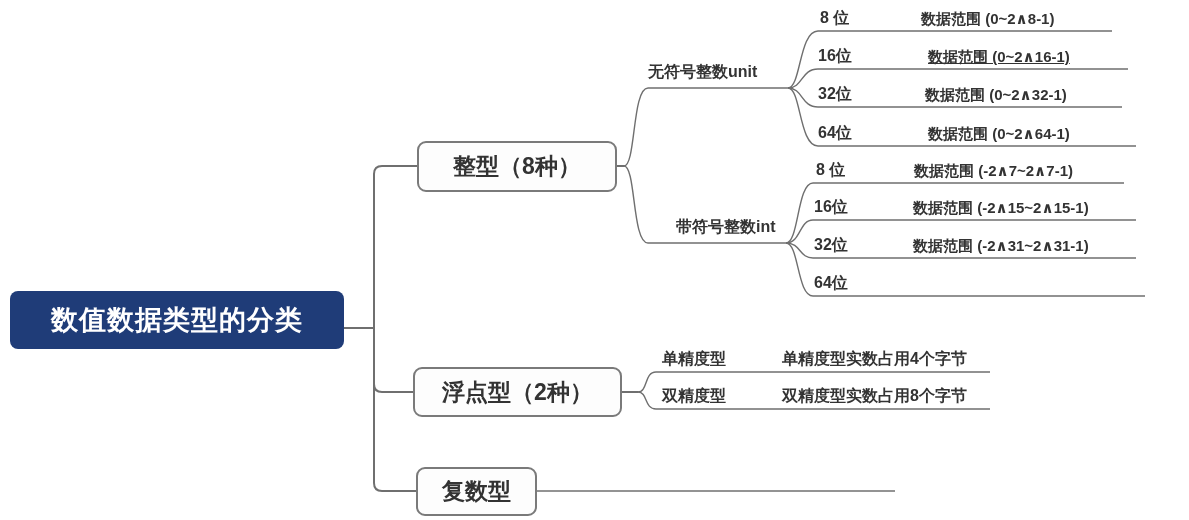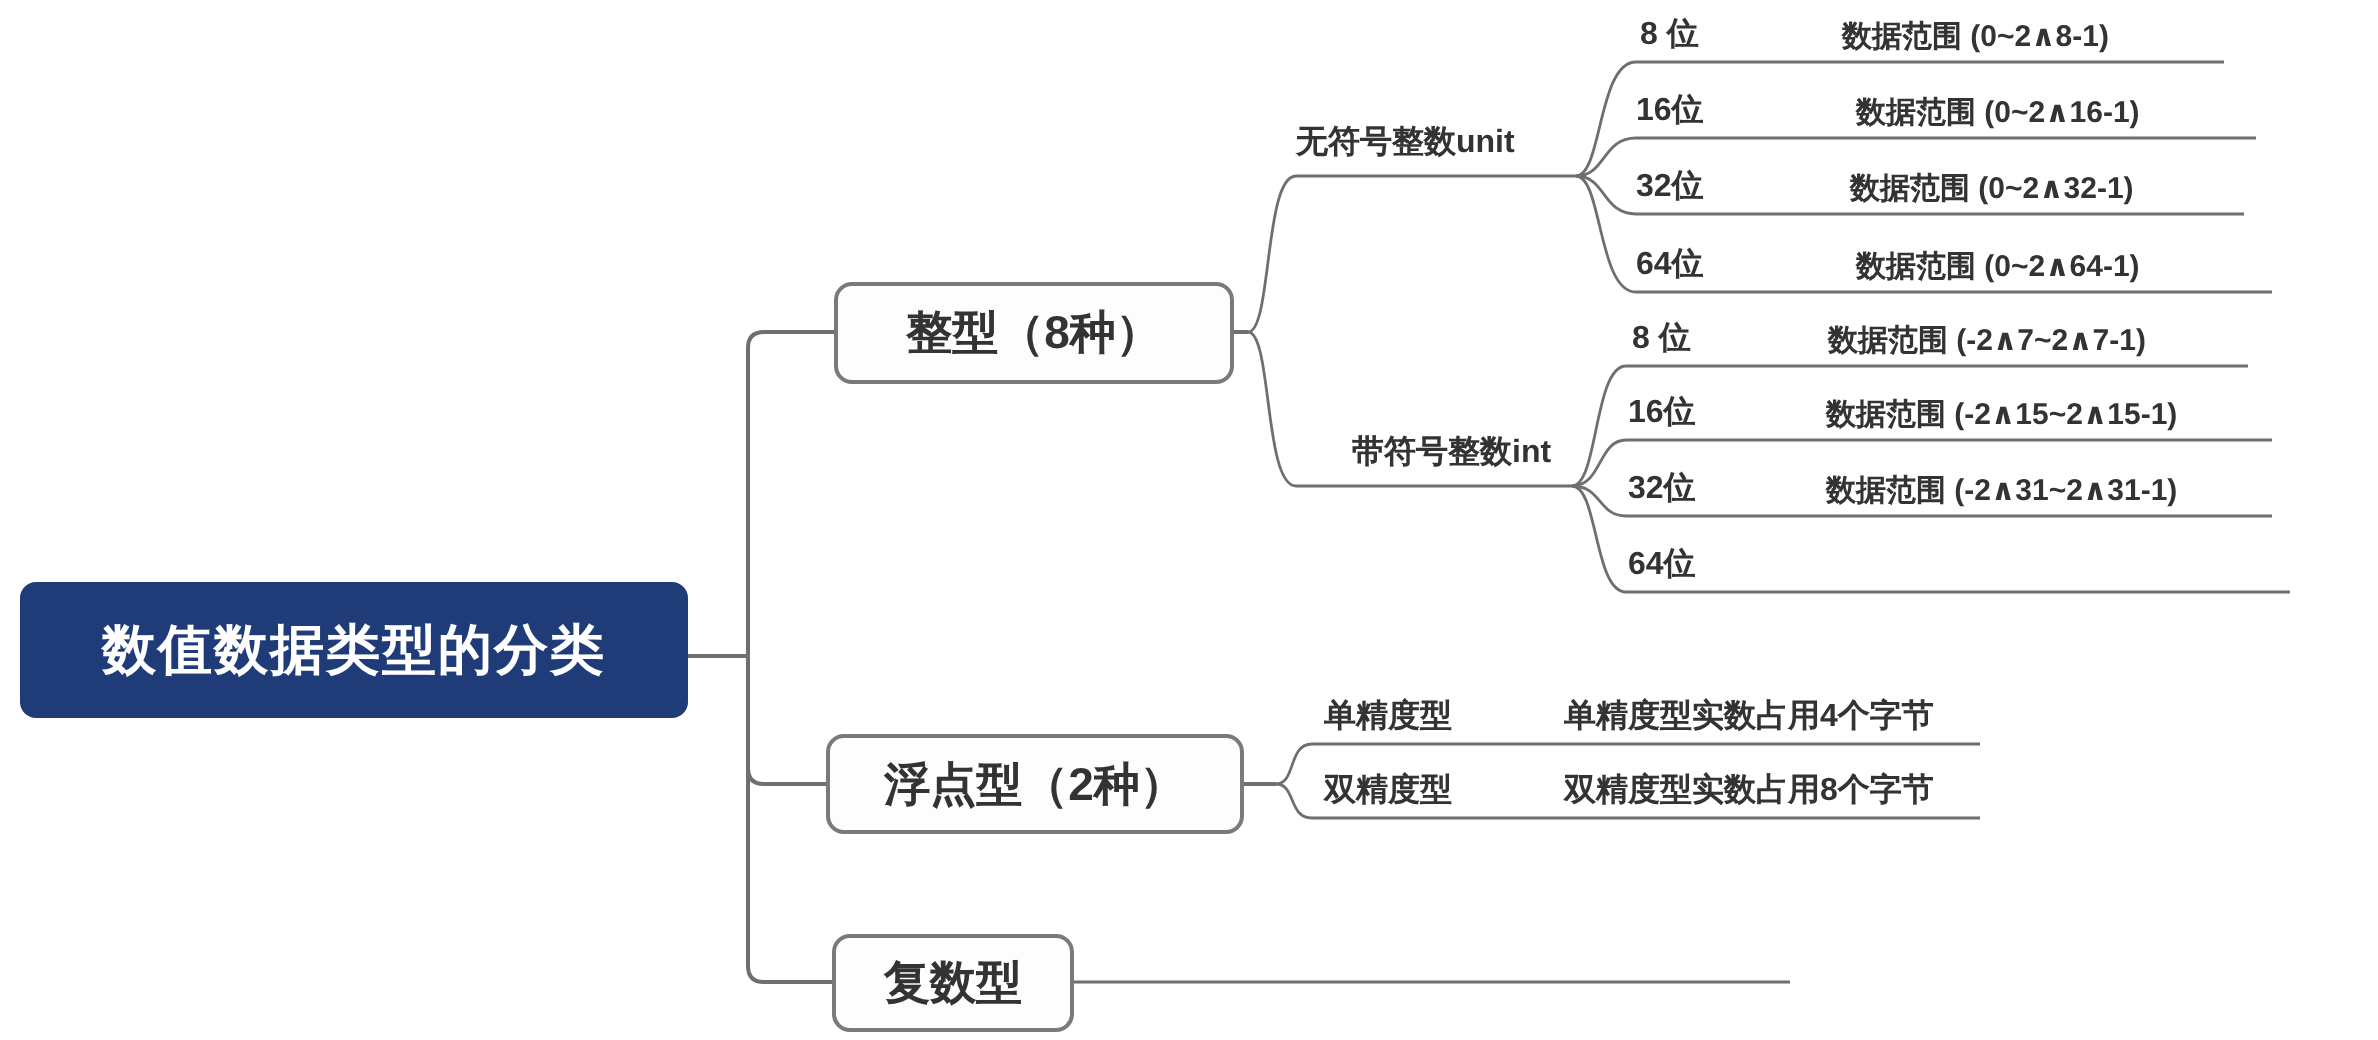--- a/index.html
+++ b/index.html
@@ -52,21 +52,21 @@
     <path class="thin" d="M786,243 C801,243 799,258 813,258 H1136"></path>
     <path class="thin" d="M786,243 C799,243 797,296 813,296 H1145"></path>
 
     <path class="thick" d="M622,392 H638"></path>
     <path class="thin" d="M638,392 C648,392 644,372 656,372 H990"></path>
     <path class="thin" d="M638,392 C648,392 644,409 656,409 H990"></path>
 
     <path class="thin" d="M537,491 H895"></path>
   </svg>
 
-  <div class="node root" style="left:10px;top:291px;width:334px;height:68px;">
+  <div class="node root" style="left:10px;top:291px;width:334px;height:58px;">
     <span>数值数据类型的分类</span>
   </div>
 
   <div class="node l1" style="left:417px;top:141px;width:200px;height:51px;">
     <span>整型（8种）</span>
   </div>
 
   <div class="node l1" style="left:413px;top:367px;width:209px;height:50px;">
     <span>浮点型（2种）</span>
   </div>
@@ -76,21 +76,21 @@
   </div>
 
   <div class="lbl" style="left:648px;top:62px;">无符号整数unit</div>
 
   <div class="lbl" style="left:820px;top:8px;">8 位</div>
   <div class="lbl" style="left:818px;top:46px;">16位</div>
   <div class="lbl" style="left:818px;top:84px;">32位</div>
   <div class="lbl" style="left:818px;top:123px;">64位</div>
 
   <div class="lbl rng" style="left:921px;top:9px;">数据范围 (0~2∧8-1)</div>
-  <div class="lbl rng" style="left:928px;top:47px;">数据范围 (0~2∧16-1)</div>
+  <div class="lbl rng" style="left:928px;top:47px;text-decoration:underline;">数据范围 (0~2∧16-1)</div>
   <div class="lbl rng" style="left:925px;top:85px;">数据范围 (0~2∧32-1)</div>
   <div class="lbl rng" style="left:928px;top:124px;">数据范围 (0~2∧64-1)</div>
 
   <div class="lbl" style="left:648px;top:217px;margin-left:28px;">带符号整数int</div>
 
   <div class="lbl" style="left:816px;top:160px;">8 位</div>
   <div class="lbl" style="left:814px;top:197px;">16位</div>
   <div class="lbl" style="left:814px;top:235px;">32位</div>
   <div class="lbl" style="left:814px;top:273px;">64位</div>
 

